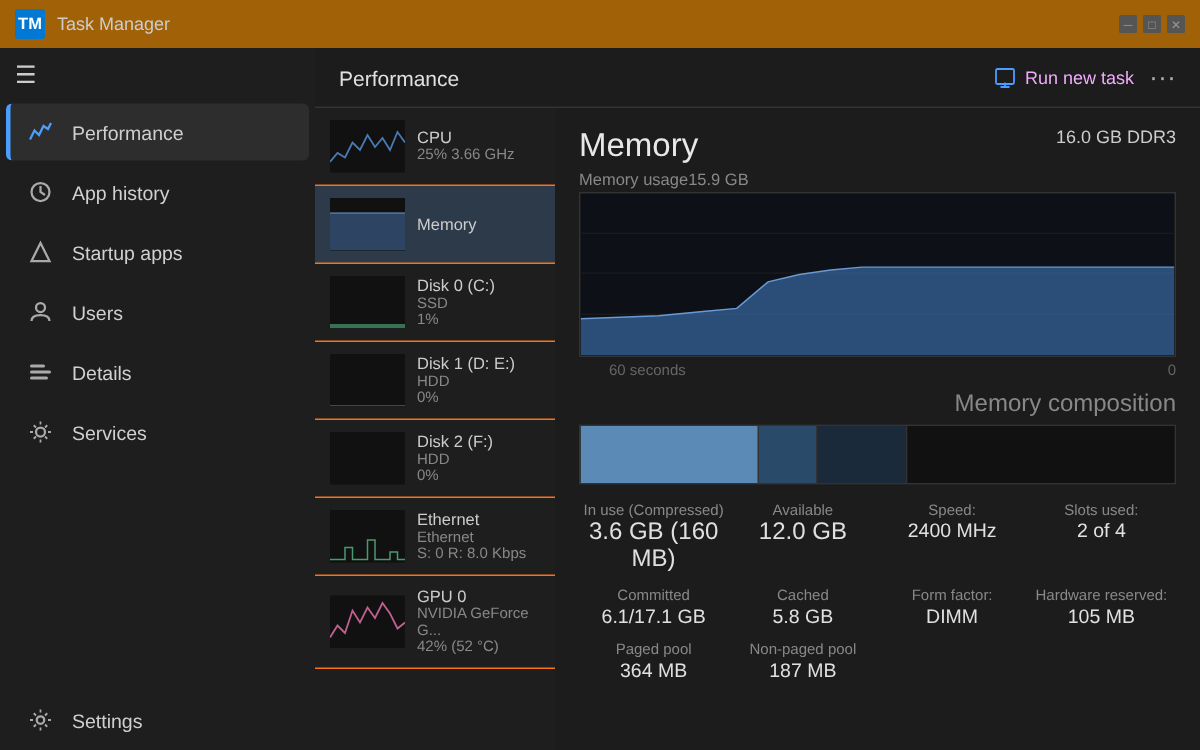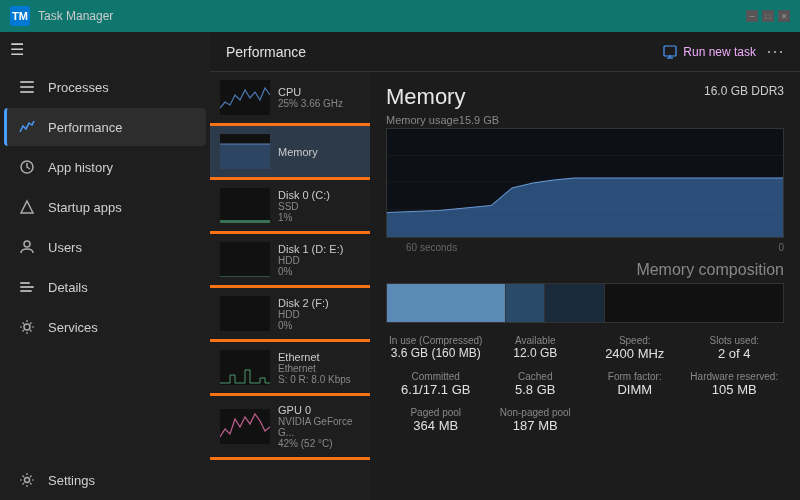--- a/index.html
+++ b/index.html
@@ -8,21 +8,21 @@
       height: 500px;
       background: #1a1a1a;
       font-family: 'Segoe UI', sans-serif;
       color: #e0e0e0;
       overflow: hidden;
       display: flex;
       flex-direction: column;
     }
     .titlebar {
       height: 32px;
-      background: #0f766e;
+      background: #a16207;
       display: flex;
       align-items: center;
       padding: 0 10px;
       justify-content: space-between;
       flex-shrink: 0;
     }
     .titlebar-left {
       display: flex;
       align-items: center;
       gap: 8px;
@@ -150,21 +150,21 @@
     }
     .device-list {
       width: 160px;
       background: #1e1e1e;
       overflow-y: auto;
       flex-shrink: 0;
     }
     .device-item {
       padding: 8px 10px;
       cursor: pointer;
-      border-bottom: 3px solid #f97316;
+      border-bottom: 1px solid #f97316;
       display: flex;
       gap: 8px;
       align-items: center;
     }
     .device-item.active {
       background: #2d3a4a;
     }
     .device-thumb {
       width: 50px;
       height: 35px;
@@ -260,21 +260,21 @@
     .stat-label {
       font-size: 10px;
       color: #888;
     }
     .stat-value {
       font-size: 13px;
       color: #e0e0e0;
       font-weight: 400;
     }
     .stat-value.large {
-      font-size: 12px;
+      font-size: 16px;
     }
     .stat-value.medium {
       font-size: 13px;
     }
     .title-logo {
       width: 20px;
       height: 20px;
       background: #0078d4;
       border-radius: 2px;
       display: flex;
@@ -306,30 +306,20 @@
   </div>
 </div>
 
 <div class="main-area">
 
   <div class="sidebar">
     <div class="sidebar-header">
       <span class="hamburger-icon">☰</span>
     </div>
 
-    <div class="sidebar-item">
-      <div class="sidebar-icon">
-        <svg width="16" height="16" viewBox="0 0 16 16" fill="none">
-          <rect x="1" y="2" width="14" height="2" rx="1" fill="#aaa"></rect>
-          <rect x="1" y="7" width="14" height="2" rx="1" fill="#aaa"></rect>
-          <rect x="1" y="12" width="14" height="2" rx="1" fill="#aaa"></rect>
-        </svg>
-      </div>
-      <span class="sidebar-item-label">Processes</span>
-    </div>
 
     <div class="sidebar-item active">
       <div class="sidebar-icon">
         <svg width="16" height="16" viewBox="0 0 16 16" fill="none">
           <polyline points="1,13 4,7 7,10 10,4 13,6 15,2" stroke="#4a9eff" stroke-width="1.5" fill="none"></polyline>
         </svg>
       </div>
       <span class="sidebar-item-label">Performance</span>
     </div>
 

